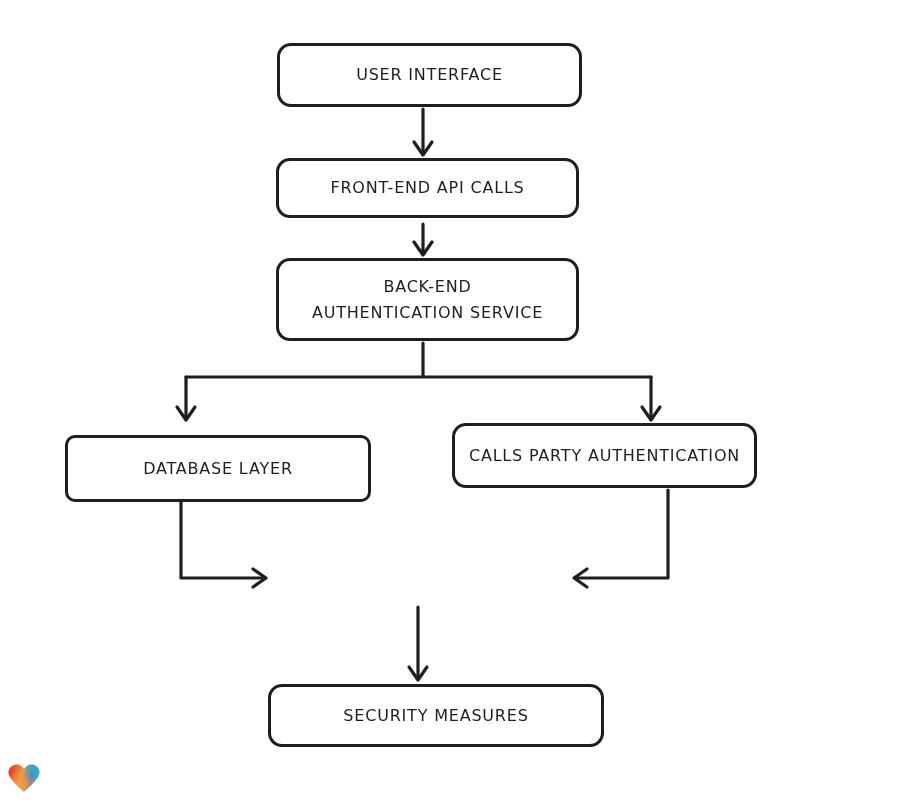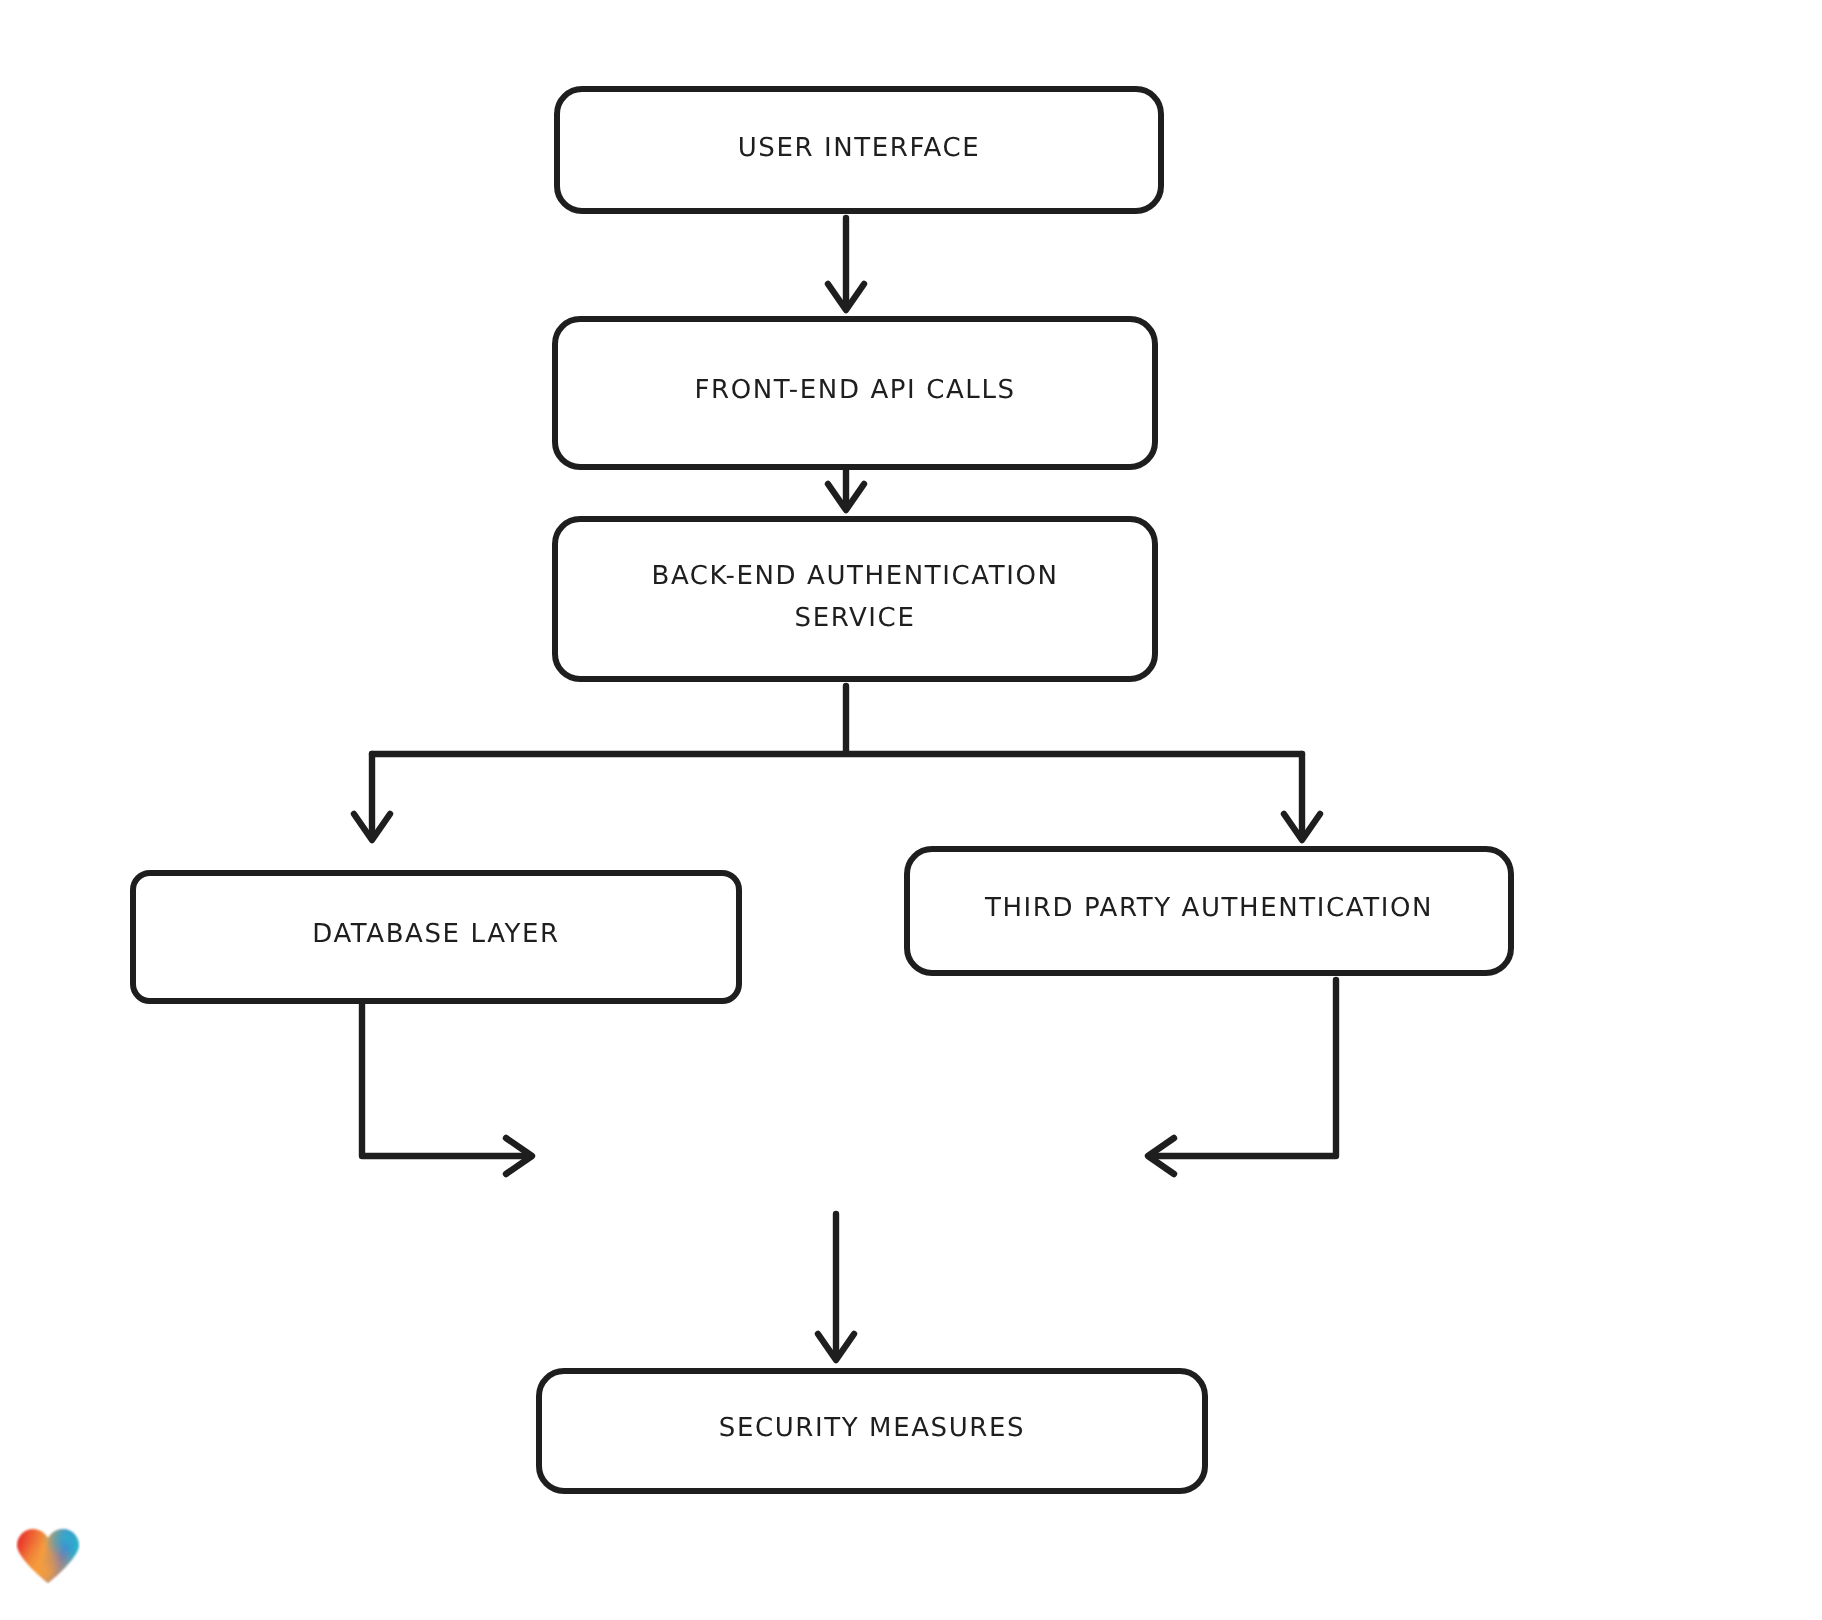--- a/index.html
+++ b/index.html
@@ -33,29 +33,29 @@
     box-sizing: border-box;
     border: 3.5px solid #1e1e1e;
     border-radius: 14px;
     background: #ffffff;
     display: flex;
     align-items: center;
     justify-content: center;
     text-align: center;
   }
   .node-label {
-    font-size: 13px;
+    font-size: 16px;
     letter-spacing: 0.8px;
     line-height: 1.6;
     color: #1e1e1e;
     font-weight: 500;
   }
   
   #node-user-interface      { left: 277px; top:  43px; width: 305px; height: 64px; }
-  #node-frontend-api        { left: 276px; top: 158px; width: 303px; height: 77px; }
+  #node-frontend-api        { left: 276px; top: 158px; width: 303px; height: 60px; }
   #node-backend-auth        { left: 276px; top: 258px; width: 303px; height: 83px; }
   #node-database-layer      { left:  65px; top: 435px; width: 306px; height: 67px; border-radius: 10px; }
   #node-third-party-auth    { left: 452px; top: 423px; width: 305px; height: 65px; }
   #node-session-token       { left: 268px; top: 540px; width: 304px; height: 64px; }
   #node-security-measures   { left: 268px; top: 684px; width: 336px; height: 63px; }
   #node-backend-auth .node-label  { max-width: 235px; }
   #node-session-token .node-label { max-width: 210px; }
   #logo-heart {
     position: absolute;
     left: 8px;
@@ -114,21 +114,21 @@
 
   <div class="node" id="node-backend-auth">
     <span class="node-label">BACK-END AUTHENTICATION SERVICE</span>
   </div>
 
   <div class="node" id="node-database-layer">
     <span class="node-label">DATABASE LAYER</span>
   </div>
 
   <div class="node" id="node-third-party-auth">
-    <span class="node-label">THIRD PARTY AUTHENTICATION</span>
+    <span class="node-label">CALLS PARTY AUTHENTICATION</span>
   </div>
 
 
   <div class="node" id="node-security-measures">
     <span class="node-label">SECURITY MEASURES</span>
   </div>
 
   <svg id="logo-heart" viewBox="0 0 32 32">
     <defs>
       <linearGradient id="heartBase" x1="0" y1="0" x2="1" y2="0.25">

